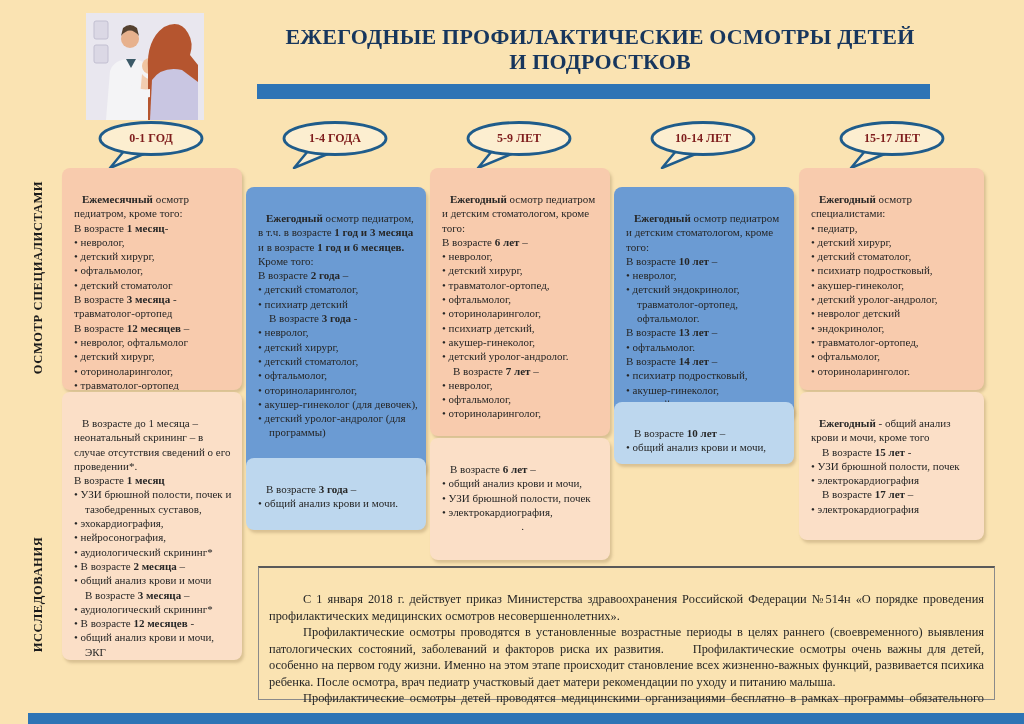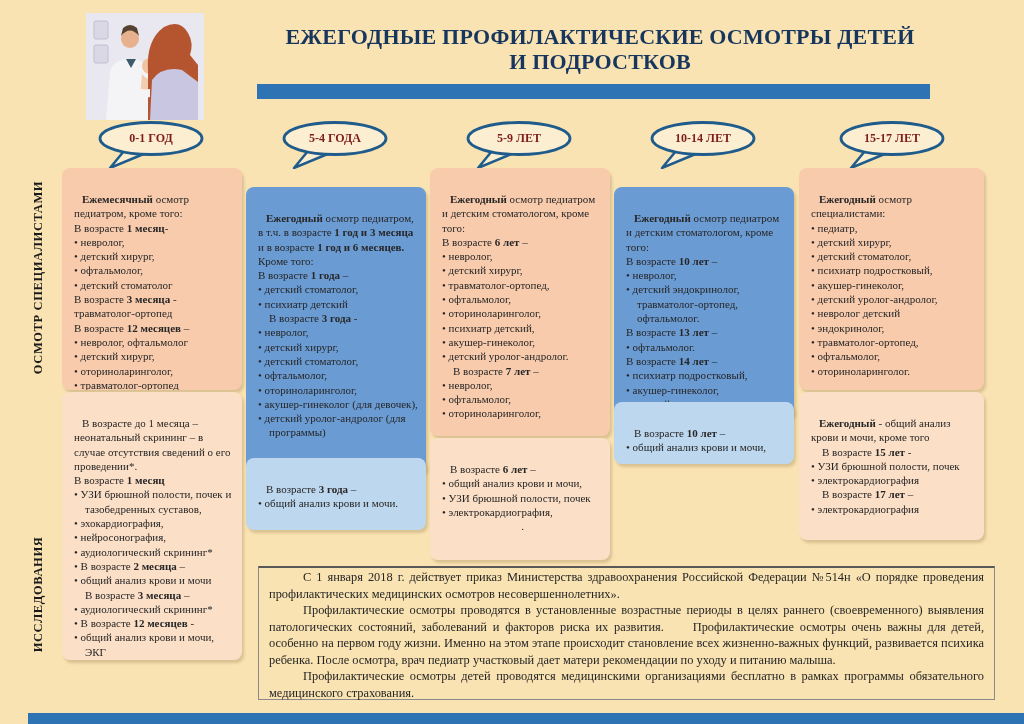--- a/index.html
+++ b/index.html
@@ -51,21 +51,21 @@
   .ln{margin:0;}
   .li{padding-left:11px; text-indent:-11px;}
   .pi{padding-left:11px;}
   .pc{text-align:center;}
   .box .ln.p:first-child{text-indent:8px;}
   .b{font-weight:bold;}
   
   .footer-box{
     position:absolute; left:258px; top:566px; width:737px; height:134px;
     box-sizing:border-box; border:1px solid #8a8a8a; border-top:2px solid #595959;
-    padding:1px 10px 4px 10px;
+    padding:23px 10px 4px 10px;
   }
   .footer-box p{
     margin:0; font-size:12.4px; line-height:1.33; text-align:justify; text-indent:34px;
   }
   .bottom-bar{position:absolute; left:28px; top:713px; width:996px; height:11px; background:var(--accent-bar,#2E74B5);}
 </style>
 </head>
 <body>
 
 <div class="page">
@@ -125,24 +125,24 @@
           <div class="ln pi"><span>В возрасте </span><span class="b">3 месяца</span><span> –</span></div>
           <div class="ln li"><span>•&nbsp;</span><span>аудиологический скрининг*</span></div>
           <div class="ln li"><span>•&nbsp;</span><span>В возрасте </span><span class="b">12 месяцев</span><span> -</span></div>
           <div class="ln li"><span>•&nbsp;</span><span>общий анализ крови и мочи, ЭКГ</span></div>
         </div>
       </div>
       <div class="col c2">
         <div class="bubble"><svg viewBox="0 0 106 48" width="106" height="48">
             <polygon points="26,30 12,47 48,32" fill="var(--bubble-fill)" stroke="var(--bubble-border)" stroke-width="2.5" stroke-linejoin="round"></polygon>
             <ellipse cx="53" cy="17.5" rx="51" ry="16" fill="var(--bubble-fill)" stroke="var(--bubble-border)" stroke-width="2.8"></ellipse>
-          </svg><div class="lbl">5-4 ГОДА</div></div>
+          </svg><div class="lbl">1-4 ГОДА</div></div>
         <div class="box exam s-blue">
           <div class="ln p"><span class="b">Ежегодный</span><span> осмотр педиатром, в т.ч. в возрасте </span><span class="b">1 год и 3 месяца</span><span> и в возрасте </span><span class="b">1 год и 6 месяцев.</span><span> Кроме того:</span></div>
-          <div class="ln p"><span>В возрасте </span><span class="b">1 года</span><span> –</span></div>
+          <div class="ln p"><span>В возрасте </span><span class="b">2 года</span><span> –</span></div>
           <div class="ln li"><span>•&nbsp;</span><span>детский стоматолог,</span></div>
           <div class="ln li"><span>•&nbsp;</span><span>психиатр детский</span></div>
           <div class="ln pi"><span>В возрасте </span><span class="b">3 года</span><span> -</span></div>
           <div class="ln li"><span>•&nbsp;</span><span>невролог,</span></div>
           <div class="ln li"><span>•&nbsp;</span><span>детский хирург,</span></div>
           <div class="ln li"><span>•&nbsp;</span><span>детский стоматолог,</span></div>
           <div class="ln li"><span>•&nbsp;</span><span>офтальмолог,</span></div>
           <div class="ln li"><span>•&nbsp;</span><span>оториноларинголог,</span></div>
           <div class="ln li"><span>•&nbsp;</span><span>акушер-гинеколог (для девочек),</span></div>
           <div class="ln li"><span>•&nbsp;</span><span>детский уролог-андролог (для программы)</span></div>

